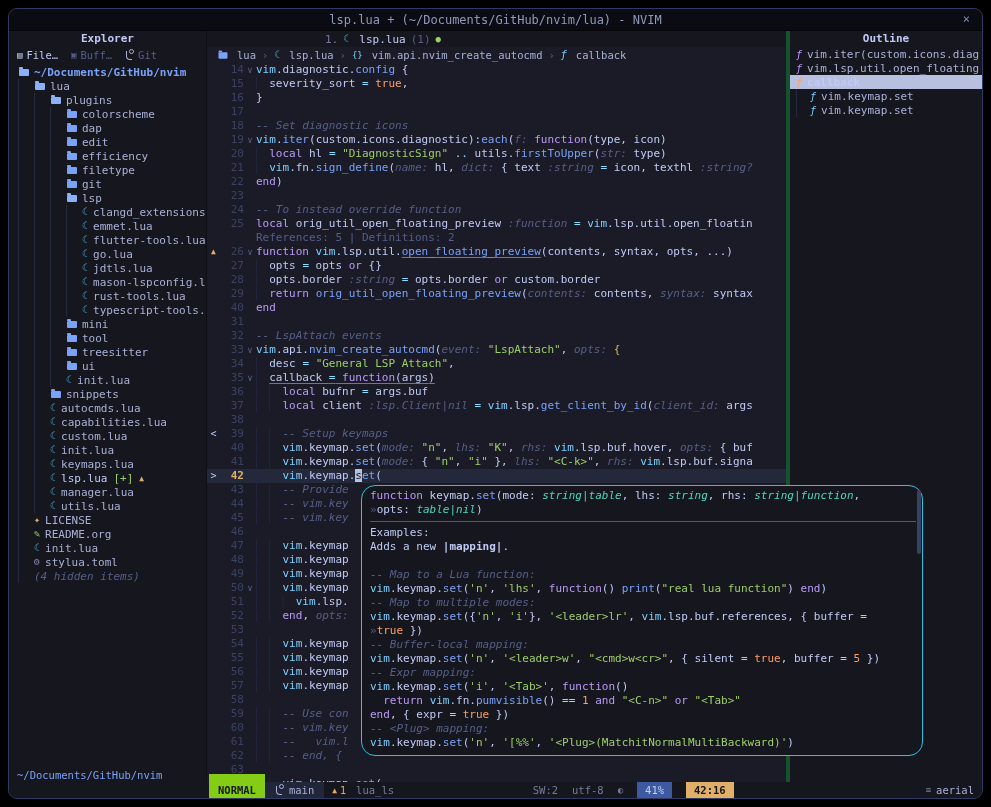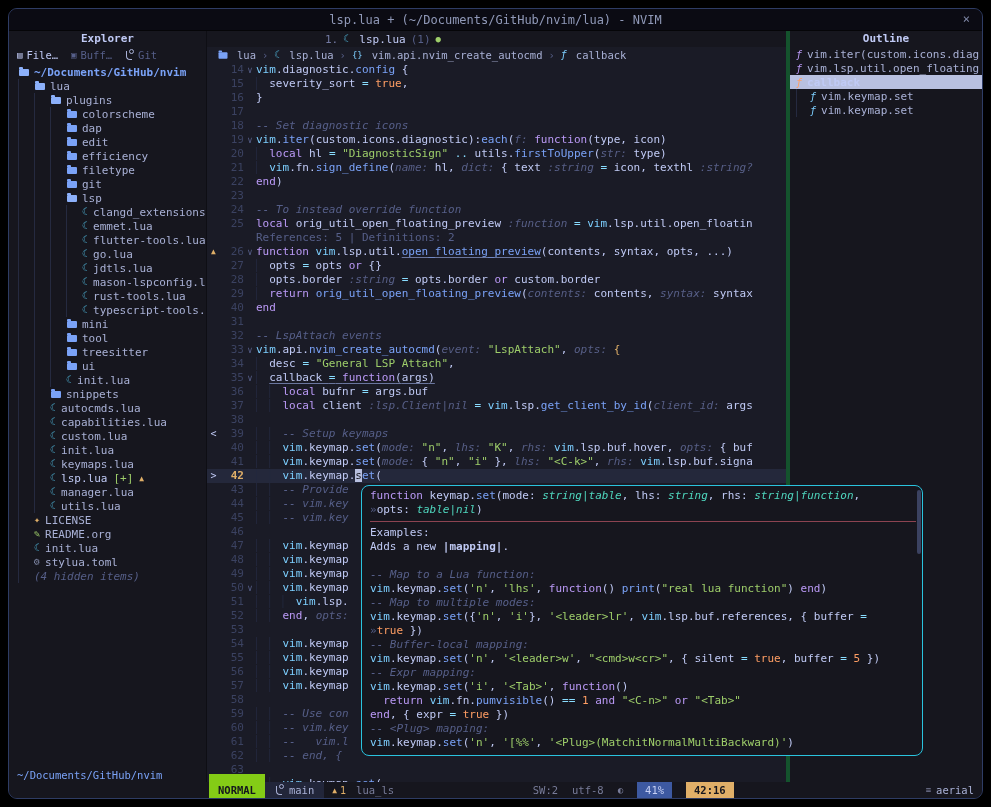--- a/index.html
+++ b/index.html
@@ -68,21 +68,21 @@
 .t,.h{color:#575f87;font-style:italic}
 .o{color:#89ddff}.b{color:#e0af68}
 .g{color:#23283e}
 .u{text-decoration:underline;text-underline-offset:2px;text-decoration-color:#6a769e}
 .cur{background:#b8c0e0;color:#16161e}
 .rf{color:#565f89}
 .t2{color:#4fd6be;font-style:italic}
 .tag{color:#c0caf5;font-weight:bold}
 .wr{color:#565f89}
 
-.popup{position:absolute;left:352px;top:476px;width:562px;background:#16161e;border:1px solid #2ac3de;border-radius:8px;padding:3px 6px 5px 8px;font-size:11px;line-height:14px;z-index:10}
+.popup{position:absolute;left:352px;top:476px;width:562px;background:#16161e;border:1px solid #2ac3de;border-radius:14px;padding:3px 6px 5px 8px;font-size:11px;line-height:14px;z-index:10}
 .prow{height:14px;white-space:pre;overflow:hidden}
 .phr{border-top:1px solid #8c4351;margin:4px 0}
 .pscroll{position:absolute;right:1px;top:4px;width:4px;height:64px;background:#3b4261;border-radius:2px}
 
 .outline{width:196px;flex:none;background:#16161e;border-left:4px solid #14532d;display:flex;flex-direction:column;overflow:hidden}
 .out-title{height:16px;line-height:16px;text-align:center;color:#c0caf5;font-size:11px;font-weight:bold;flex:none}
 .orow{display:flex;align-items:center;height:14px;padding-left:6px;font-size:11px;white-space:nowrap;overflow:hidden}
 .oind{width:14px;flex:none;height:100%;box-shadow:inset 1px 0 0 #252a40}
 .oico{margin-right:5px;font-size:10px;font-style:italic}
 .oc-p{color:#bb9af7}.oc-o{color:#ff9e64}.oc-b{color:#7dcfff}

